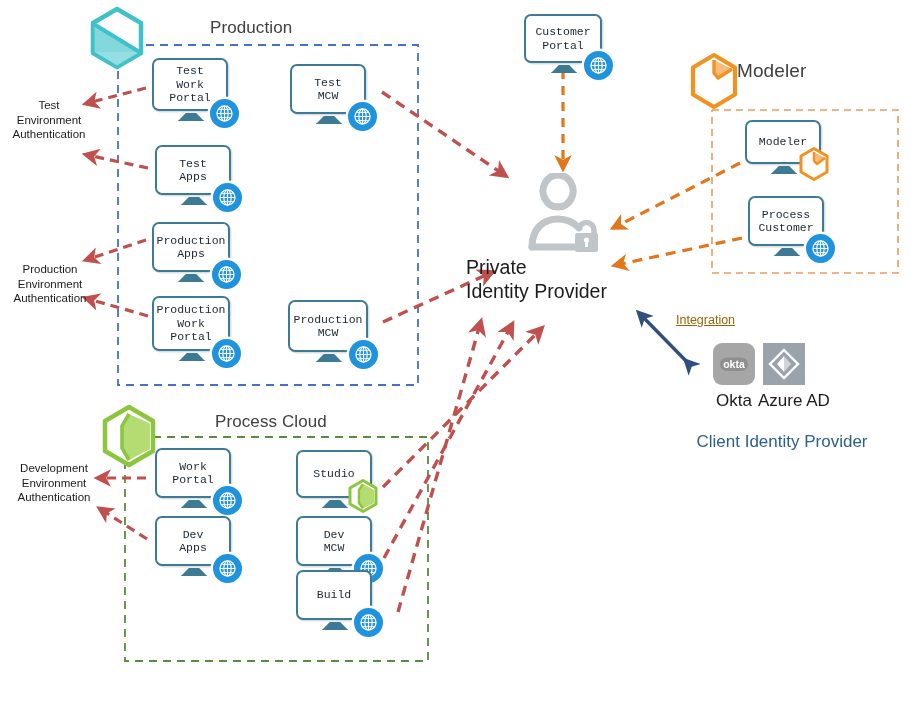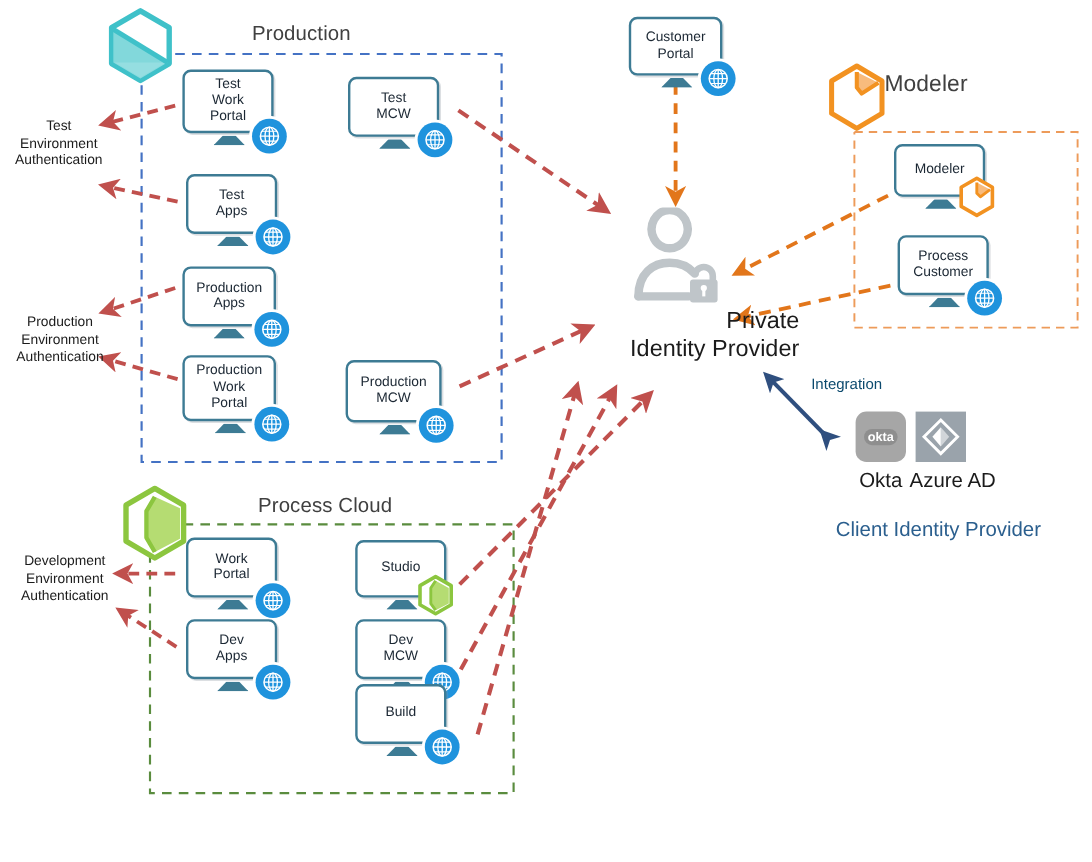--- a/index.html
+++ b/index.html
@@ -38,20 +38,21 @@
     font-size: 17px;
     color: #404040;
     white-space: nowrap;
     letter-spacing: .1px;
   }
 
   
   .monitor {
     position: absolute;
     box-sizing: border-box;
+    font-family: Liberation Mono, monospace;
   }
   .screen {
     position: absolute;
     left: 0;
     top: 0;
     box-sizing: border-box;
     border: 2.4px solid #3d7b94;
     border-radius: 7px;
     background: #ffffff;
     display: flex;
@@ -114,43 +115,44 @@
   }
   .hexlogo svg { display: block; width: 100%; height: 100%; }
 
   
   .idp-icon {
     position: absolute;
   }
   .idp-icon svg { display: block; width: 100%; height: 100%; }
   .idp-label {
     position: absolute;
-    text-align: right;
+    text-align: left;
     font-size: 19.5px;
     line-height: 24px;
     color: #1b1b1b;
     white-space: pre-line;
   }
 
   
   .env-label {
     position: absolute;
     text-align: center;
     font-size: 11.5px;
     line-height: 14.5px;
     color: #1b1b1b;
     white-space: pre-line;
   }
 
   
   .integration-label {
     position: absolute;
     font-size: 12.5px;
-    color: #0c4a6e;
+    color: #a16207;
     white-space: nowrap;
+    text-decoration: underline;
   }
   .vendor {
     position: absolute;
     text-align: center;
   }
   .vendor-logo {
     width: 48px;
     height: 48px;
     margin: 0 auto;
     display: block;

